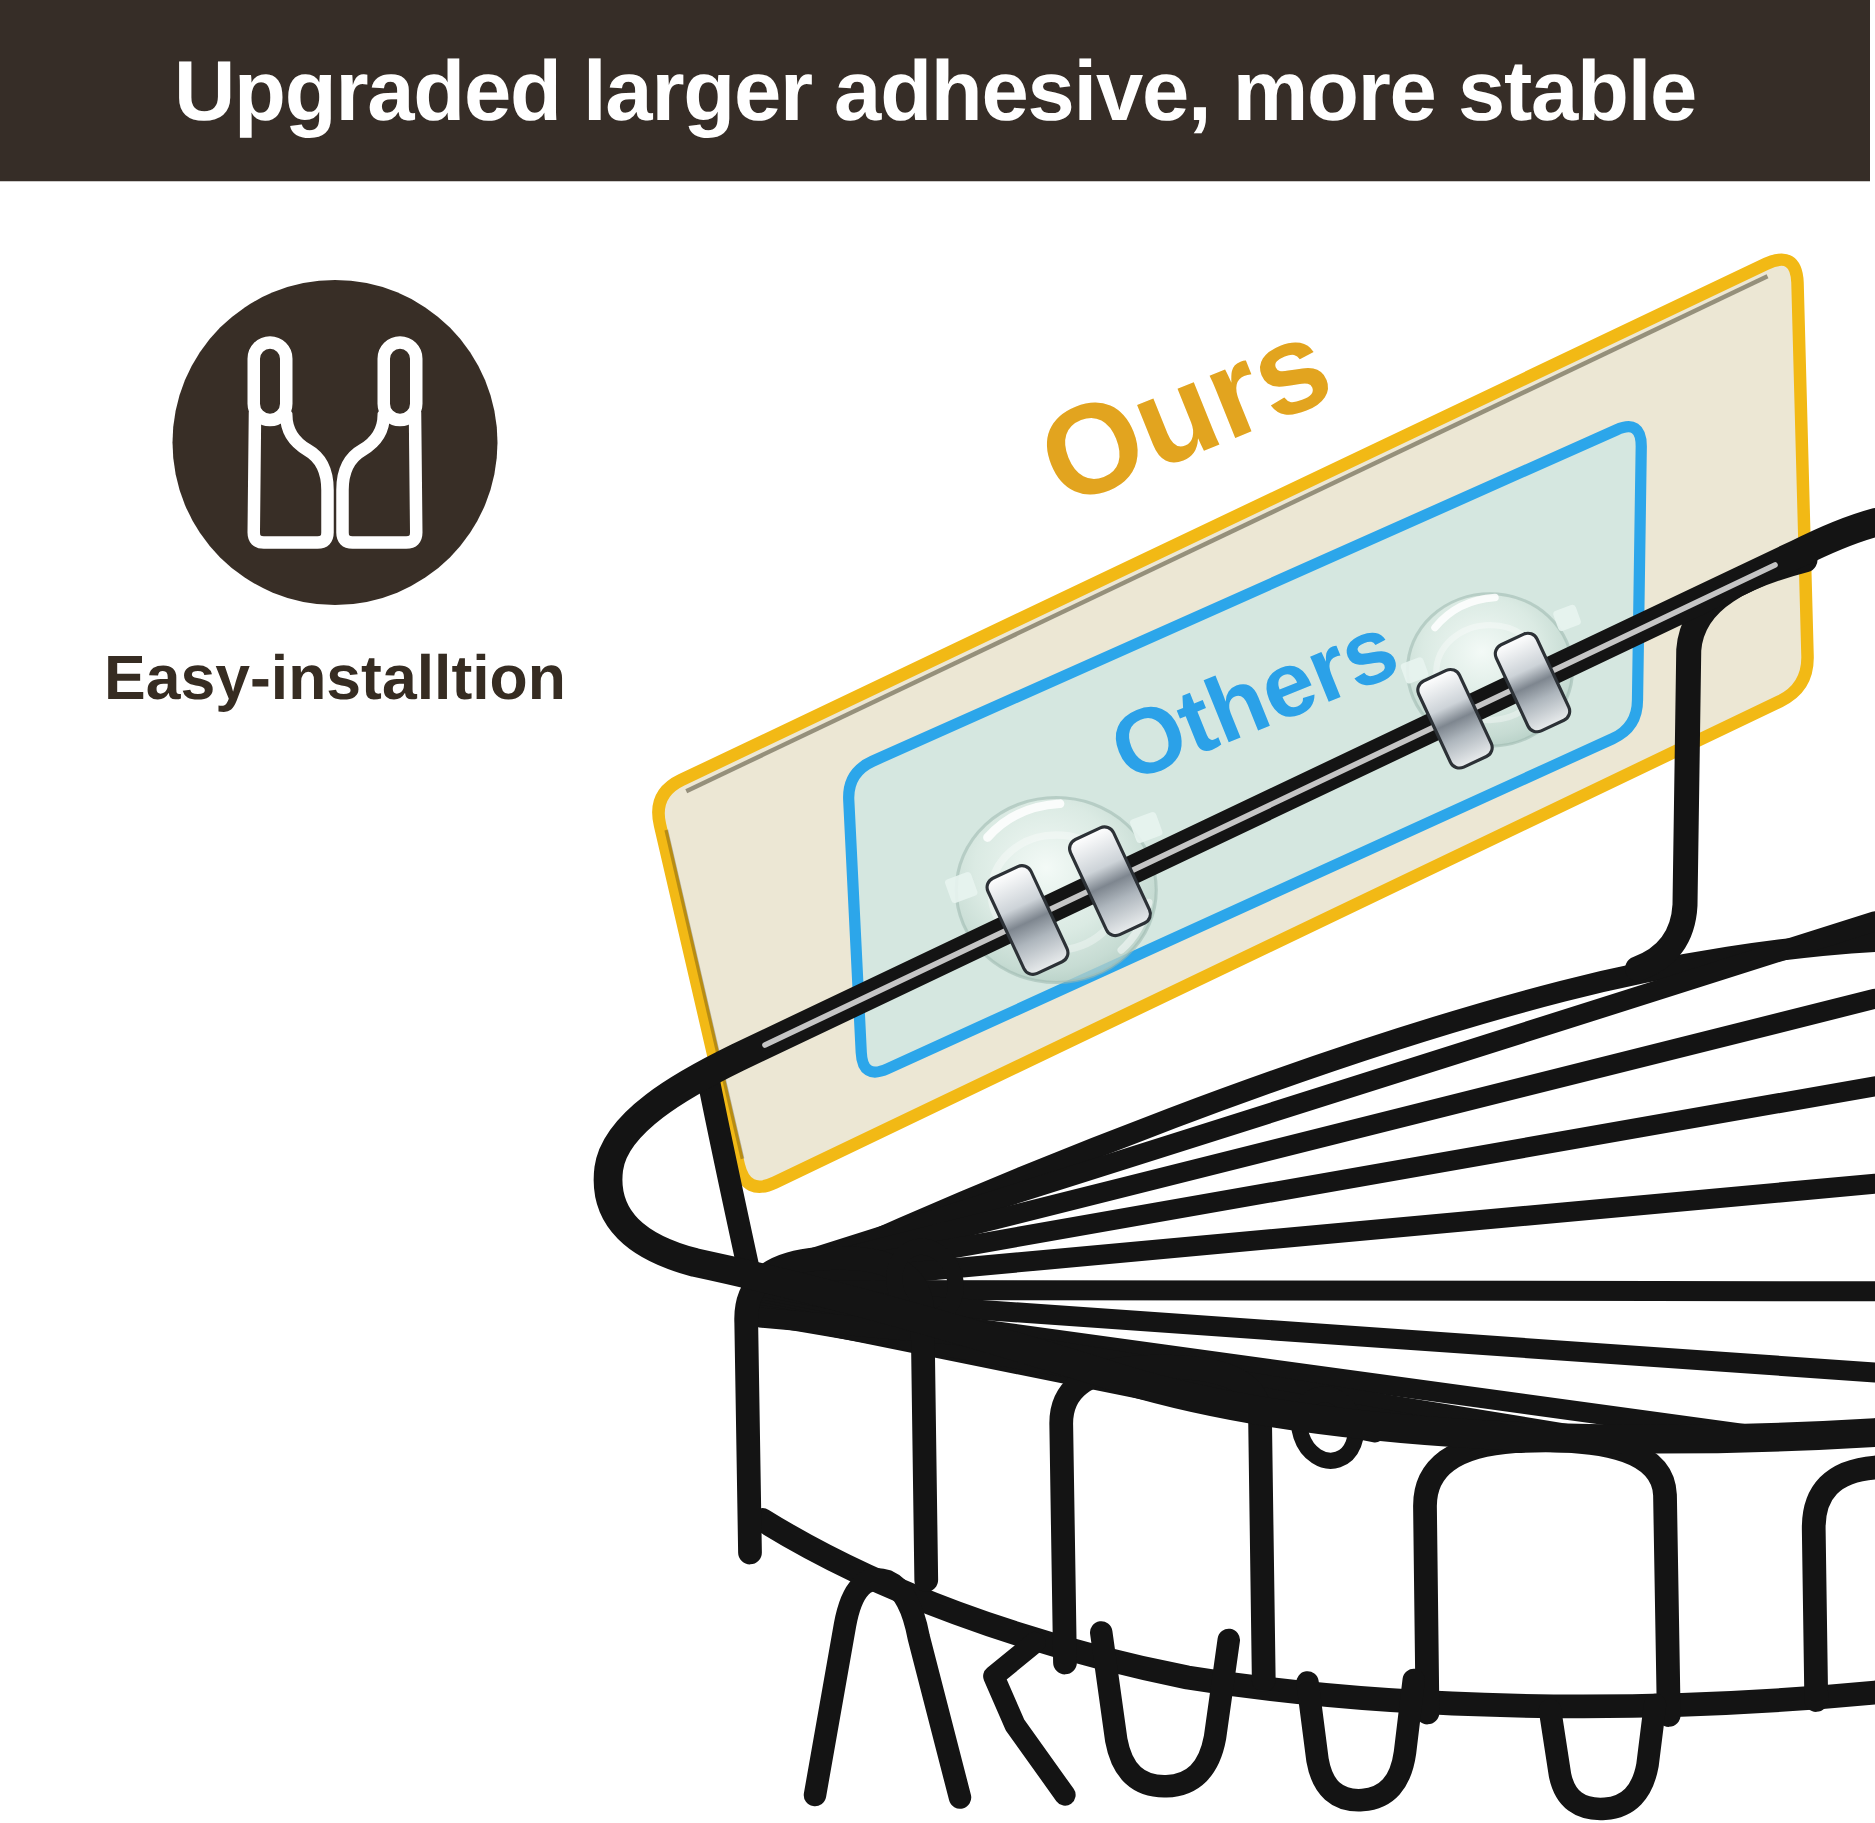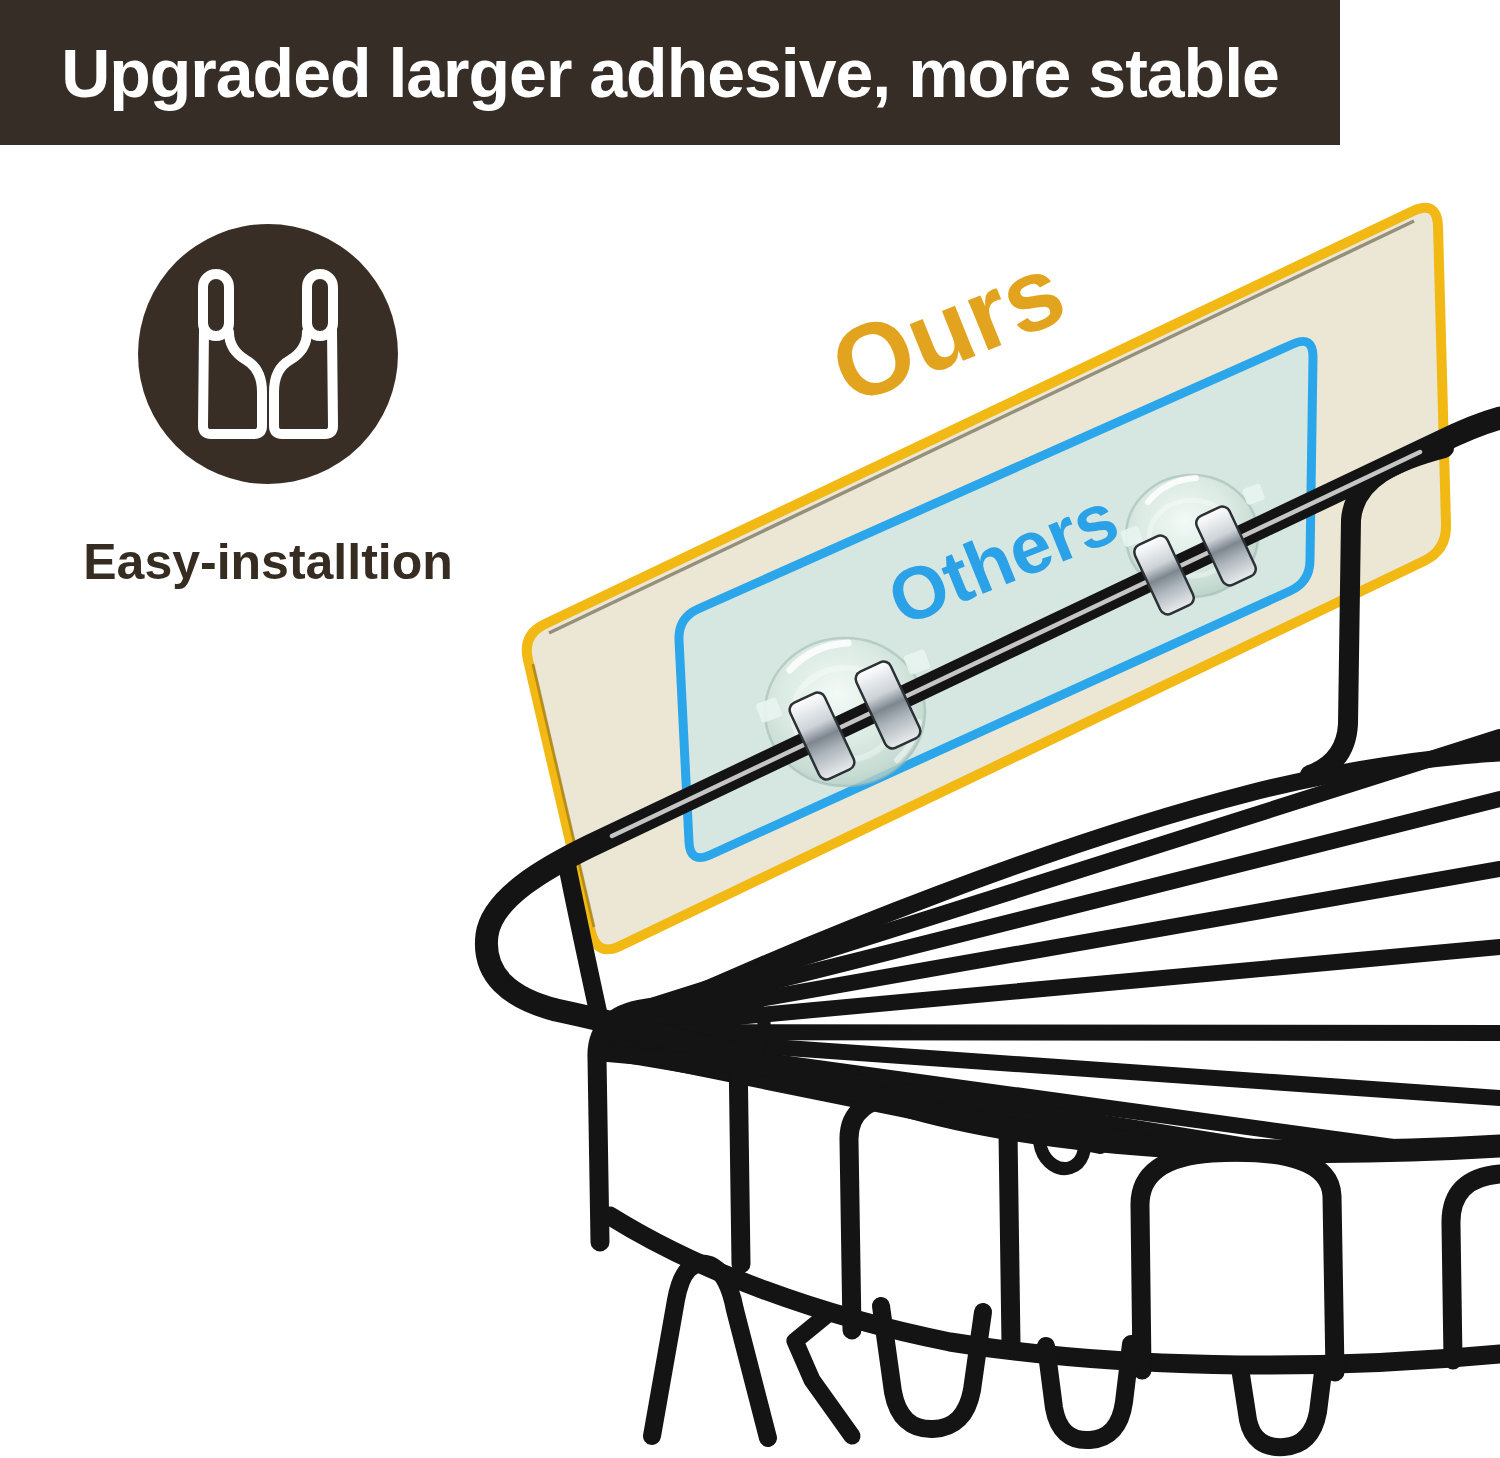--- a/index.html
+++ b/index.html
@@ -1,28 +1,28 @@
 <!DOCTYPE html>
 <html><head>
 <meta charset="utf-8">
 <style>
   html,body{margin:0;padding:0;background:#ffffff;}
   .stage{
     position:relative;width:1500px;height:1458px;overflow:hidden;background:#ffffff;
     font-family:"Liberation Sans","DejaVu Sans",sans-serif;
   }
   .banner{
-    position:absolute;left:0;top:0;width:1340px;height:145px;
+    position:absolute;left:0;top:0;width:1496px;height:145px;
     background:#362d27;display:flex;align-items:center;justify-content:center;
   }
   .banner-title{
     color:#ffffff;font-size:68px;font-weight:700;letter-spacing:-1px;white-space:nowrap;
   }
   .feature{
-    position:absolute;left:28px;width:480px;display:flex;flex-direction:column;align-items:center;gap:20px;
+    position:absolute;left:28px;width:480px;display:flex;flex-direction:column;align-items:center;
   }
   .feature.f1{top:223px;}
   .feature.f2{top:700px;}
   .feature-label{
     margin-top:28px;color:#362c22;font-size:50px;font-weight:700;white-space:nowrap;text-align:center;
   }
   .art{position:absolute;left:0;top:0;}
   svg text.panel-label{font-family:"Liberation Sans","DejaVu Sans",sans-serif;font-weight:700;}
 </style>
 </head>

